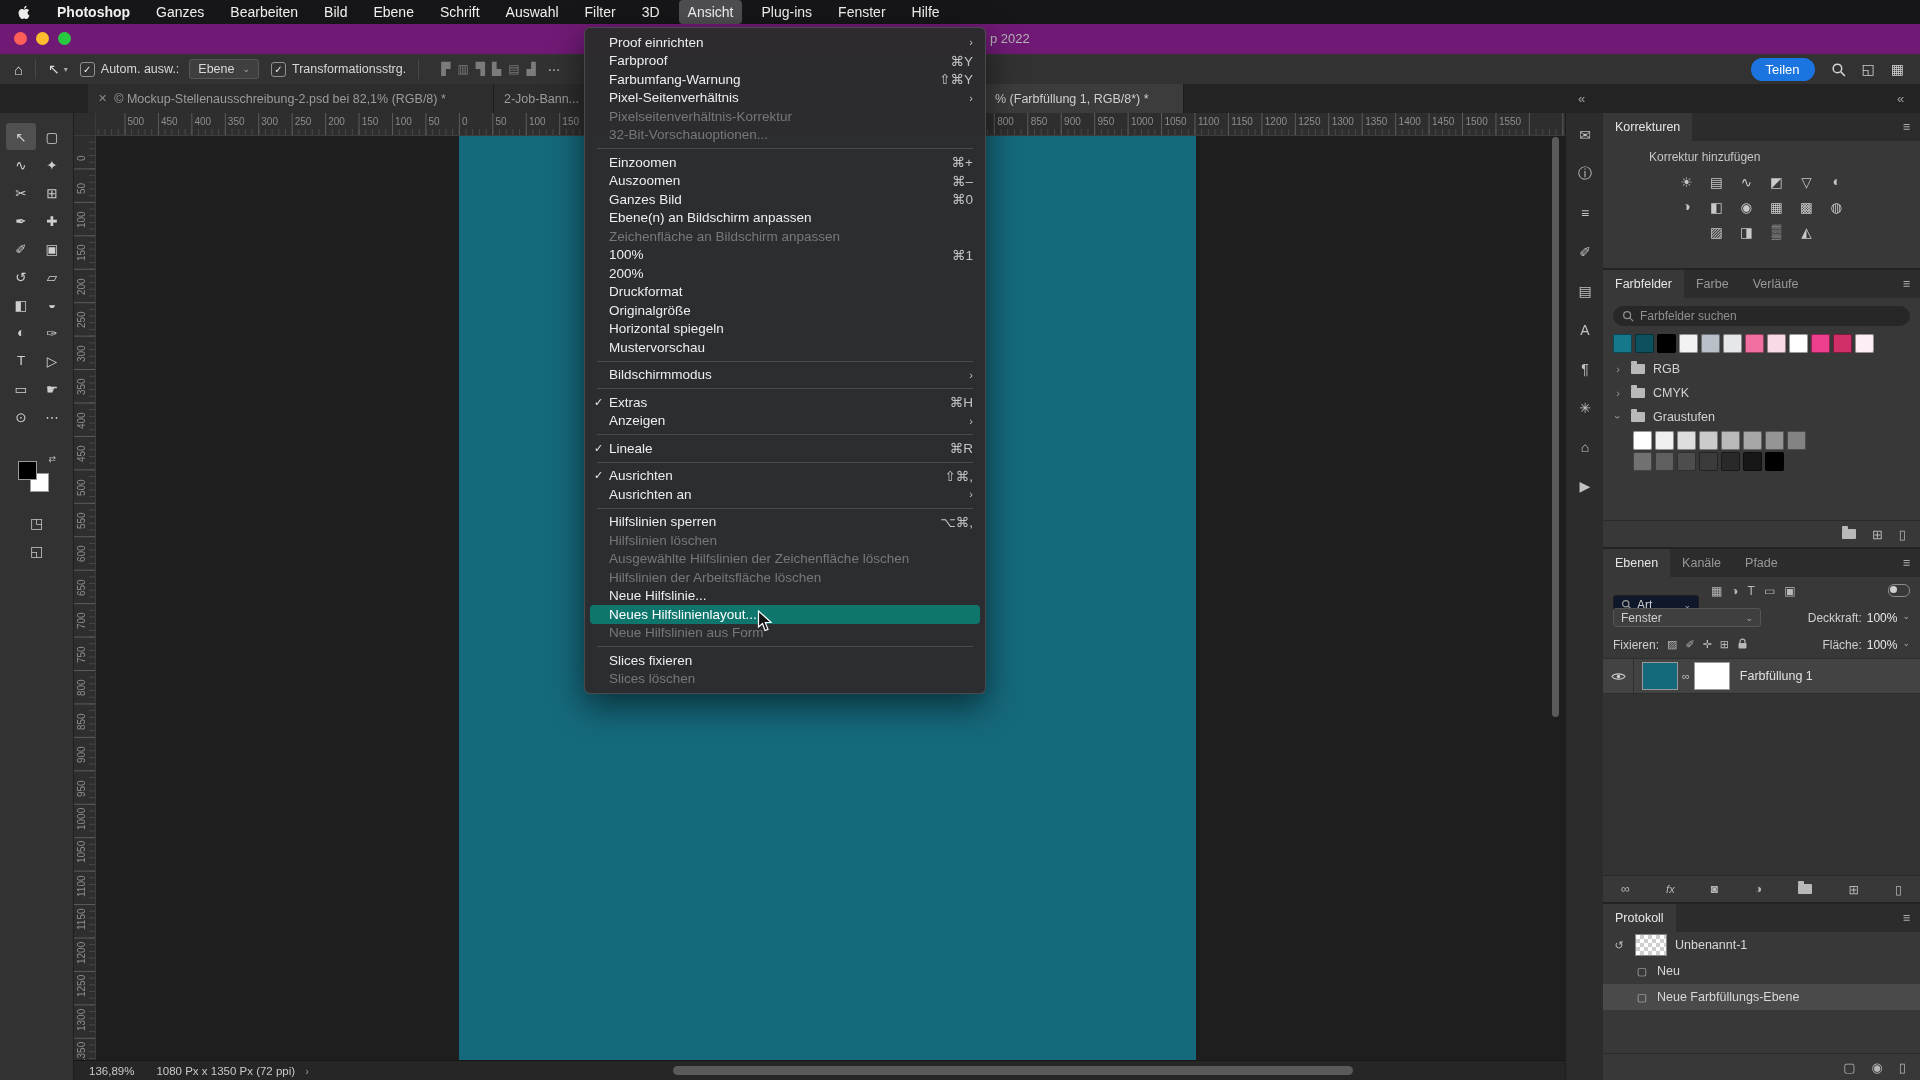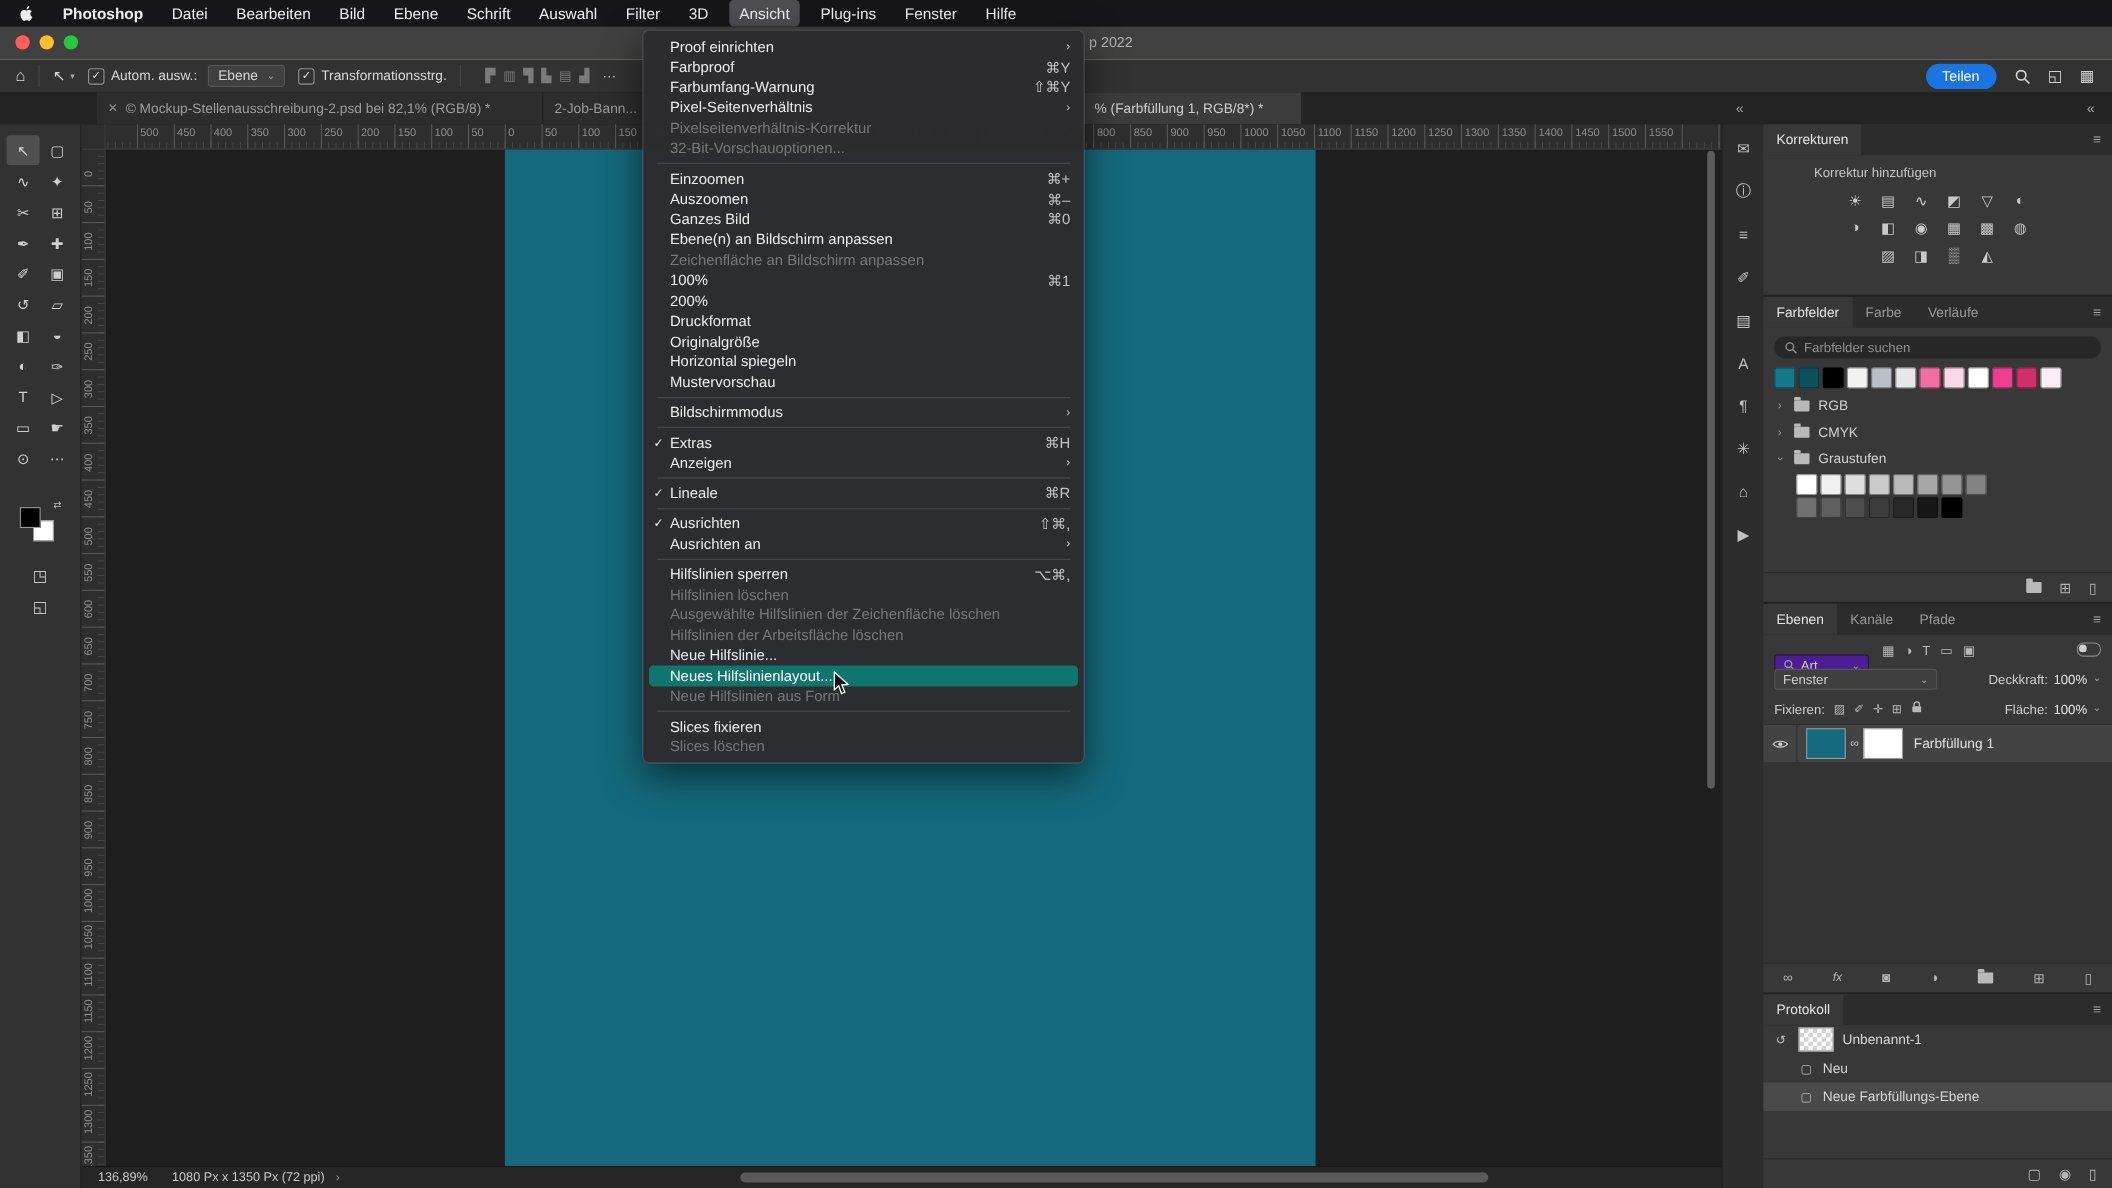--- a/index.html
+++ b/index.html
@@ -7,21 +7,21 @@
        font-family:"Liberation Sans",sans-serif;color:#d8d8d8;}
   
   #menubar{position:absolute;top:0;left:0;right:0;height:24px;background:#161618;display:flex;
            align-items:center;gap:26px;padding:0 18px;color:#f0f0f0;font-size:14px;z-index:50;}
   #menubar-items{display:flex;gap:26px;align-items:center;}
   .mb-item{line-height:22px;white-space:nowrap;}
   .mb-item.bold{font-weight:bold;}
   .mb-item.active{background:#4d4d52;border-radius:4px;padding:1px 9px;margin:-1px -7px;}
   .apple{display:flex;align-items:center;}
   
-  #titlebar{position:absolute;top:24px;height:30px;left:0;right:0;background:#404040;border-bottom:2px solid #fef9c3;}
+  #titlebar{position:absolute;top:24px;height:30px;left:0;right:0;background:#701a75;border-bottom:2px solid #fef9c3;}
   .light{position:absolute;top:8px;width:13px;height:13px;border-radius:50%;}
   #light-red{left:14px;background:#ff5f57;}
   #light-yellow{left:36px;background:#febc2e;}
   #light-green{left:58px;background:#28c840;}
   #win-title{position:absolute;left:990px;top:7px;font-size:13px;color:#b5b5b5;}
   
   #optionsbar{position:absolute;top:54px;height:30px;left:0;right:0;background:#323232;border-bottom:1px solid #1f1f1f;
               display:flex;align-items:center;font-size:12.5px;color:#d8d8d8;}
   .ob-home{margin-left:14px;font-size:15px;color:#d8d8d8;}
   .ob-sep{width:1px;height:20px;background:#474747;margin:0 12px;}
@@ -112,21 +112,21 @@
   .chev{color:#9a9a9a;font-size:11px;width:10px;display:inline-block;text-align:center;}
   .chev.open{transform:rotate(90deg);}
   .folder-ico{width:14px;height:10px;background:#b9b9b9;border-radius:1px;position:relative;flex:none;}
   .folder-ico::before{content:"";position:absolute;top:-3px;left:0;width:6px;height:3px;background:#b9b9b9;border-radius:1px 1px 0 0;}
   .gray-grid{display:flex;gap:3px;padding:2px 10px 0 30px;}
   .panel-footer{position:absolute;bottom:0;left:0;right:0;height:26px;border-top:1px solid #292929;background:#383838;
                 display:flex;align-items:center;justify-content:flex-end;gap:16px;padding-right:14px;color:#b5b5b5;font-size:13px;}
   
   #p-ebenen{height:353px;display:flex;flex-direction:column;}
   #ly-filter{display:flex;align-items:center;height:27px;padding:0 10px;flex:none;}
-  .flt-box{display:flex;align-items:center;gap:5px;background:#4c1d95;border:1px solid #1f1f1f;border-radius:3px;height:19px;
+  .flt-box{display:flex;align-items:center;gap:5px;background:#0f172a;border:1px solid #1f1f1f;border-radius:3px;height:19px;
            padding:0 7px;font-size:12px;color:#d0d0d0;width:86px;box-sizing:border-box;margin-top:28px;}
   #ly-flticons{display:flex;gap:9px;margin-left:12px;color:#b9b9b9;font-size:12px;}
   .toggle{margin-left:auto;width:20px;height:11px;border:1px solid #8a8a8a;border-radius:6px;position:relative;}
   .toggle::after{content:"";position:absolute;left:1px;top:1px;width:7px;height:7px;border-radius:50%;background:#d0d0d0;}
   #ly-blend{display:flex;align-items:center;height:27px;padding:0 10px;font-size:12px;color:#cfcfcf;flex:none;}
   .blend-select{background:#3f3f3f;border:1px solid #555;border-radius:3px;height:19px;display:flex;align-items:center;
                 justify-content:space-between;padding:0 7px;width:148px;box-sizing:border-box;}
   .opacity-group,.fill-group{margin-left:auto;display:flex;align-items:flex-start;gap:5px;}
   .chevd{font-size:9px;color:#a8a8a8;}
   .val{color:#e8e8e8;}
@@ -174,21 +174,21 @@
 <div id="app">
 
   <div id="menubar">
     <span class="apple">
       <svg width="13" height="15" viewBox="0 0 16 18" fill="#ececec">
           <path d="M11.8 9.4c0-2 1.7-3 1.8-3.1-1-1.4-2.5-1.6-3-1.6-1.3-.1-2.5.8-3.1.8-.6 0-1.6-.8-2.7-.8-1.4 0-2.7.8-3.4 2-1.5 2.5-.4 6.2 1 8.2.7 1 1.5 2.1 2.6 2.1 1 0 1.4-.7 2.7-.7 1.2 0 1.6.7 2.7.7 1.1 0 1.8-1 2.5-2 .8-1.2 1.1-2.3 1.1-2.4-.1 0-2.2-.8-2.2-3.2zM9.7 3.2c.6-.7.9-1.6.8-2.5-.8 0-1.7.5-2.3 1.2-.5.6-.9 1.5-.8 2.4.9.1 1.7-.4 2.3-1.1z"></path>
         </svg>
     </span>
     <div id="menubar-items">
         <span class="mb-item bold">Photoshop</span>
-        <span class="mb-item">Datei</span>
+        <span class="mb-item">Ganzes</span>
         <span class="mb-item">Bearbeiten</span>
         <span class="mb-item">Bild</span>
         <span class="mb-item">Ebene</span>
         <span class="mb-item">Schrift</span>
         <span class="mb-item">Auswahl</span>
         <span class="mb-item">Filter</span>
         <span class="mb-item">3D</span>
         <span class="mb-item active">Ansicht</span>
         <span class="mb-item">Plug-ins</span>
         <span class="mb-item">Fenster</span>

